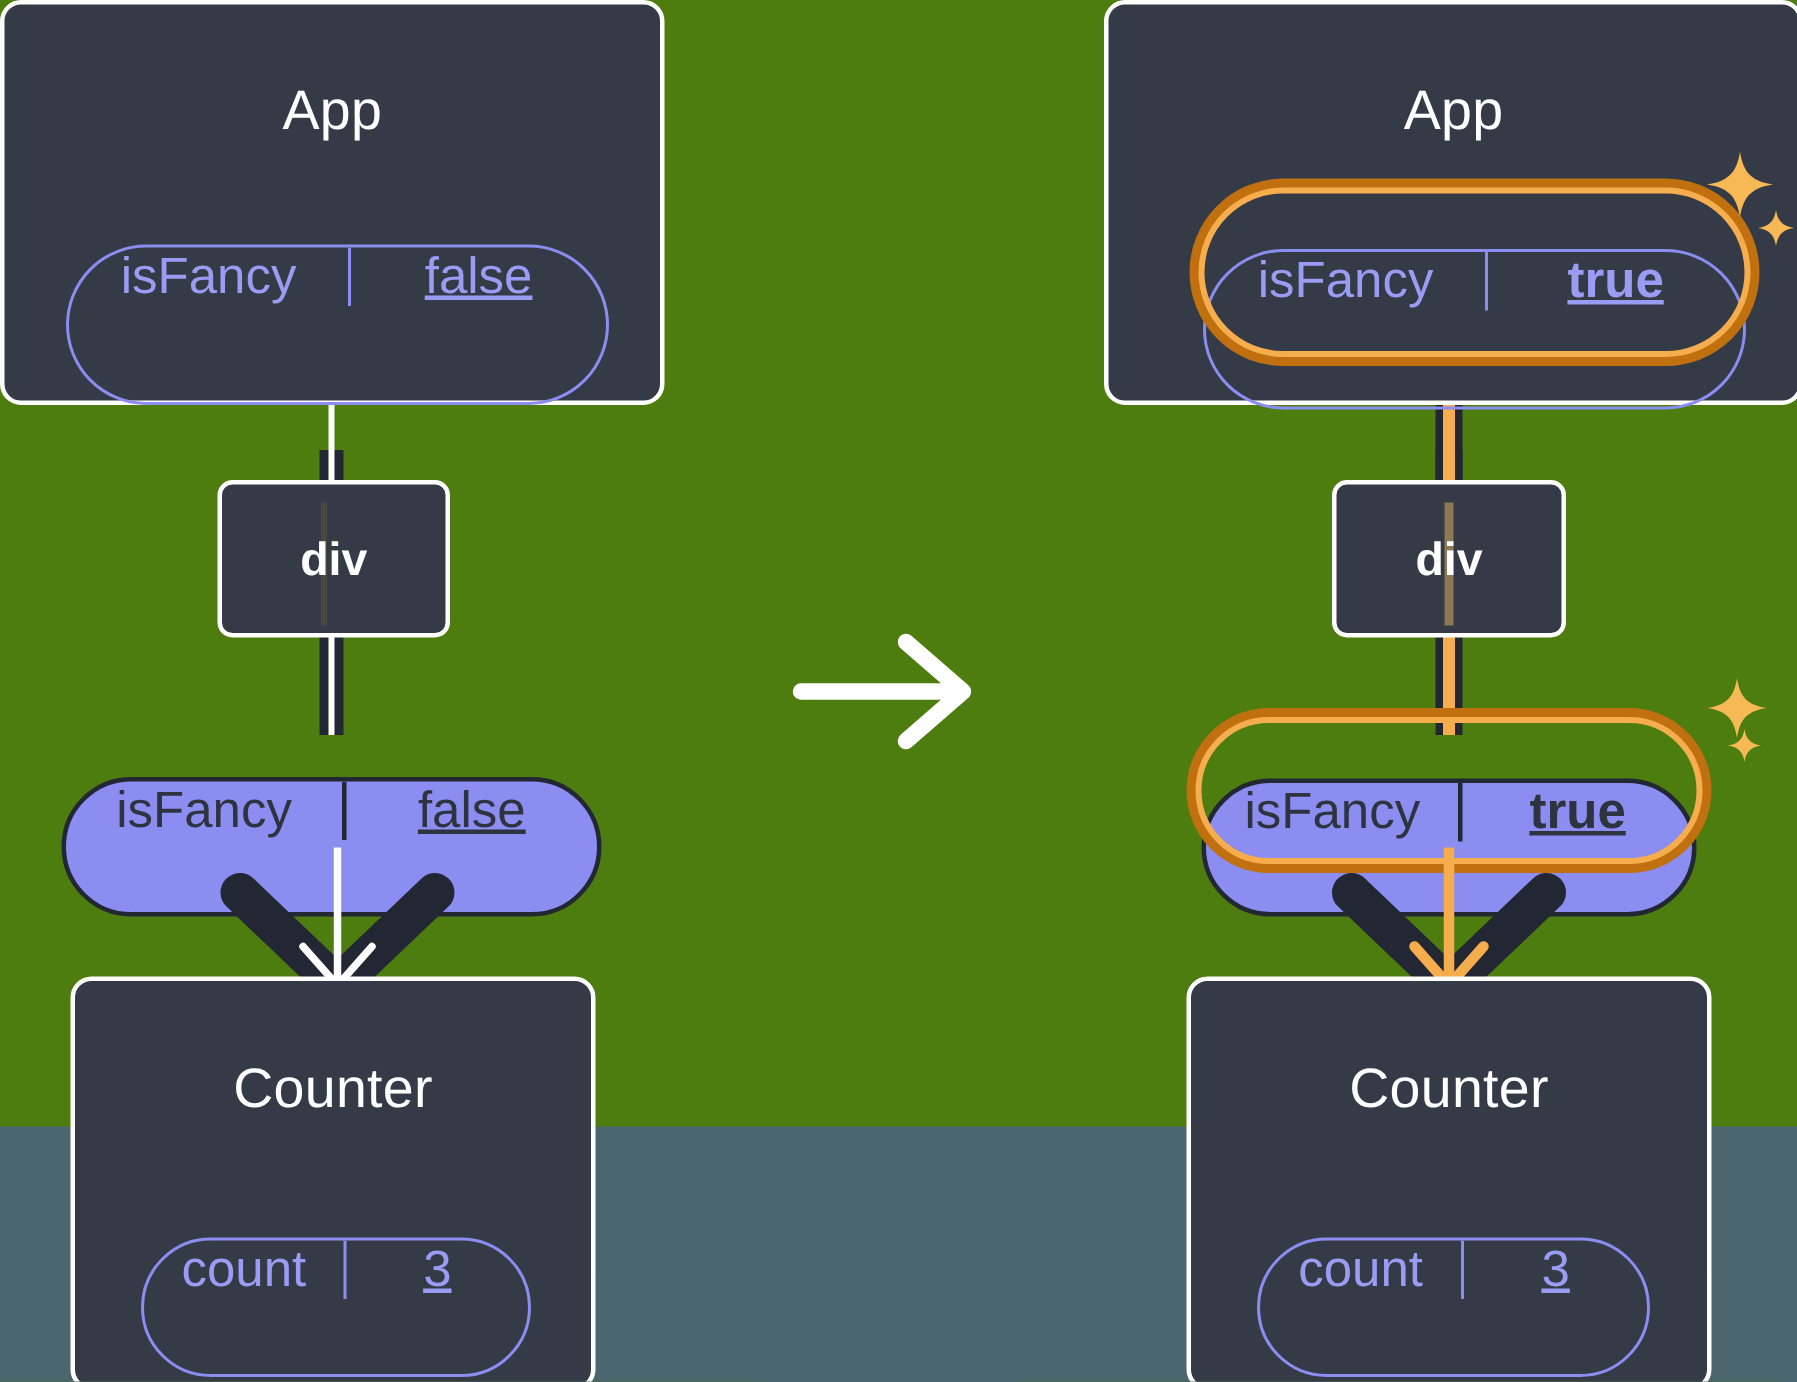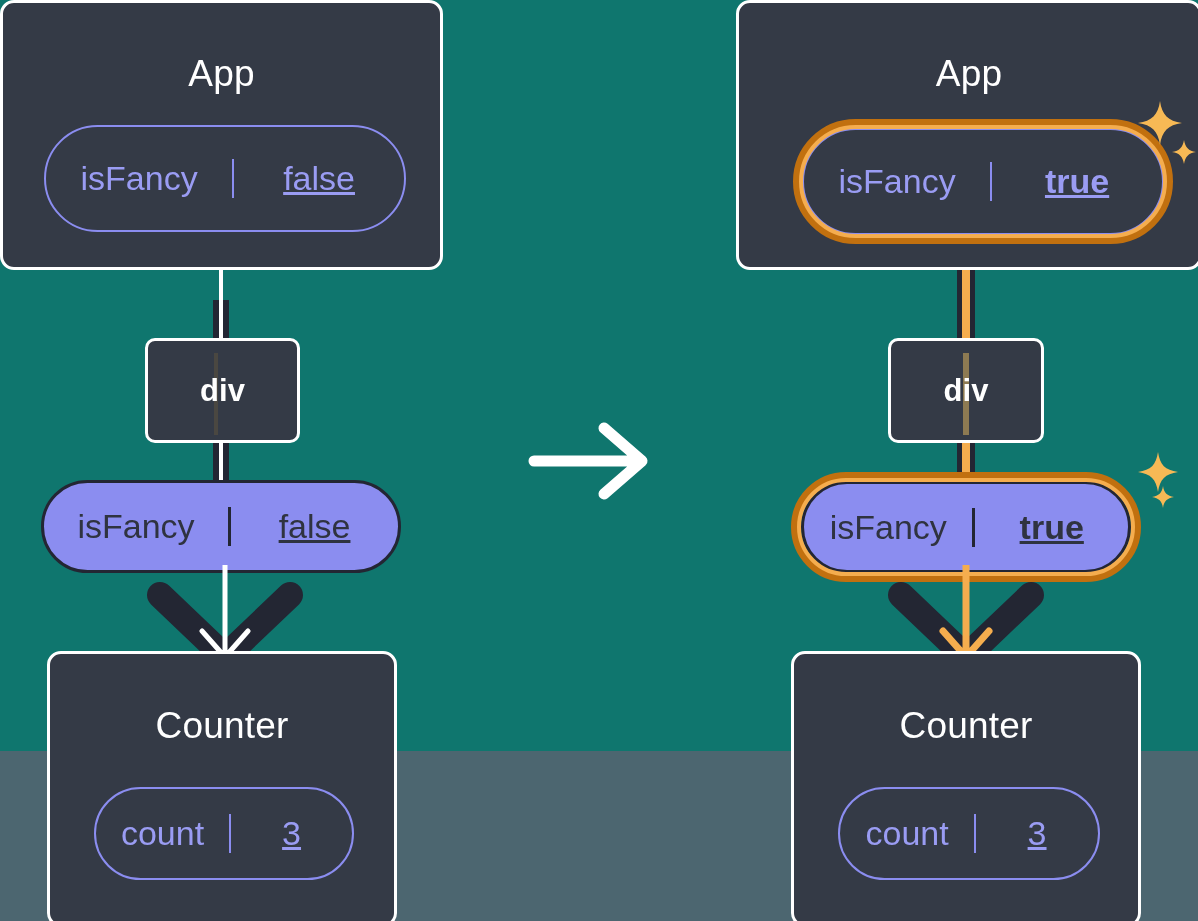--- a/index.html
+++ b/index.html
@@ -12,21 +12,21 @@
     height: 921px;
     overflow: hidden;
     font-family: "Liberation Sans", sans-serif;
     position: relative;
   }
   #stage {
     position: absolute;
     left: 0; top: 0;
     width: 1198px;
     height: 751px;
-    background: #0f766e;
+    background: #4d7c0f;
   }
 
   
   .node-box {
     position: absolute;
     background: #343a46;
     border: 3px solid #ffffff;
     border-radius: 14px;
     box-sizing: border-box;
   }
@@ -46,32 +46,32 @@
     background: #343a46;
     border: 3px solid #ffffff;
     border-radius: 10px;
     box-sizing: border-box;
     display: flex;
     align-items: center;
     justify-content: center;
     color: #ffffff;
     font-size: 31px;
     font-weight: 700;
-    margin-top: 18px;
   }
   .div-box .lbl { position: relative; z-index: 3; }
 
   
   .pill {
     position: absolute;
     box-sizing: border-box;
     display: flex;
-    align-items: center;
+    align-items: flex-start;
     border-radius: 999px;
     overflow: hidden;
+    margin-top: 38px;
   }
   .pill .cell {
     display: flex;
     align-items: center;
     justify-content: center;
     box-sizing: border-box;
     white-space: nowrap;
   }
   .pill .cell.name { flex: 0 0 52%; }
   .pill .cell.val  { flex: 1 1 auto; text-decoration: underline; }

